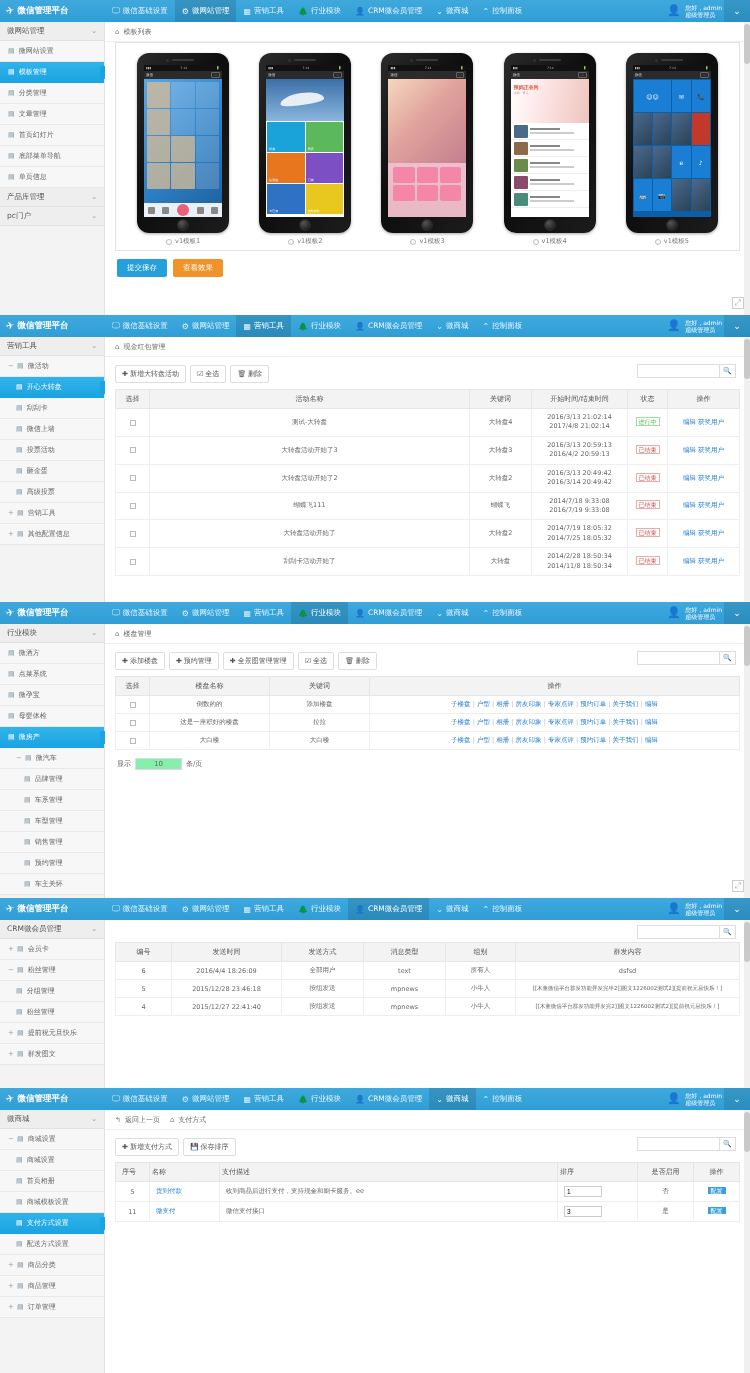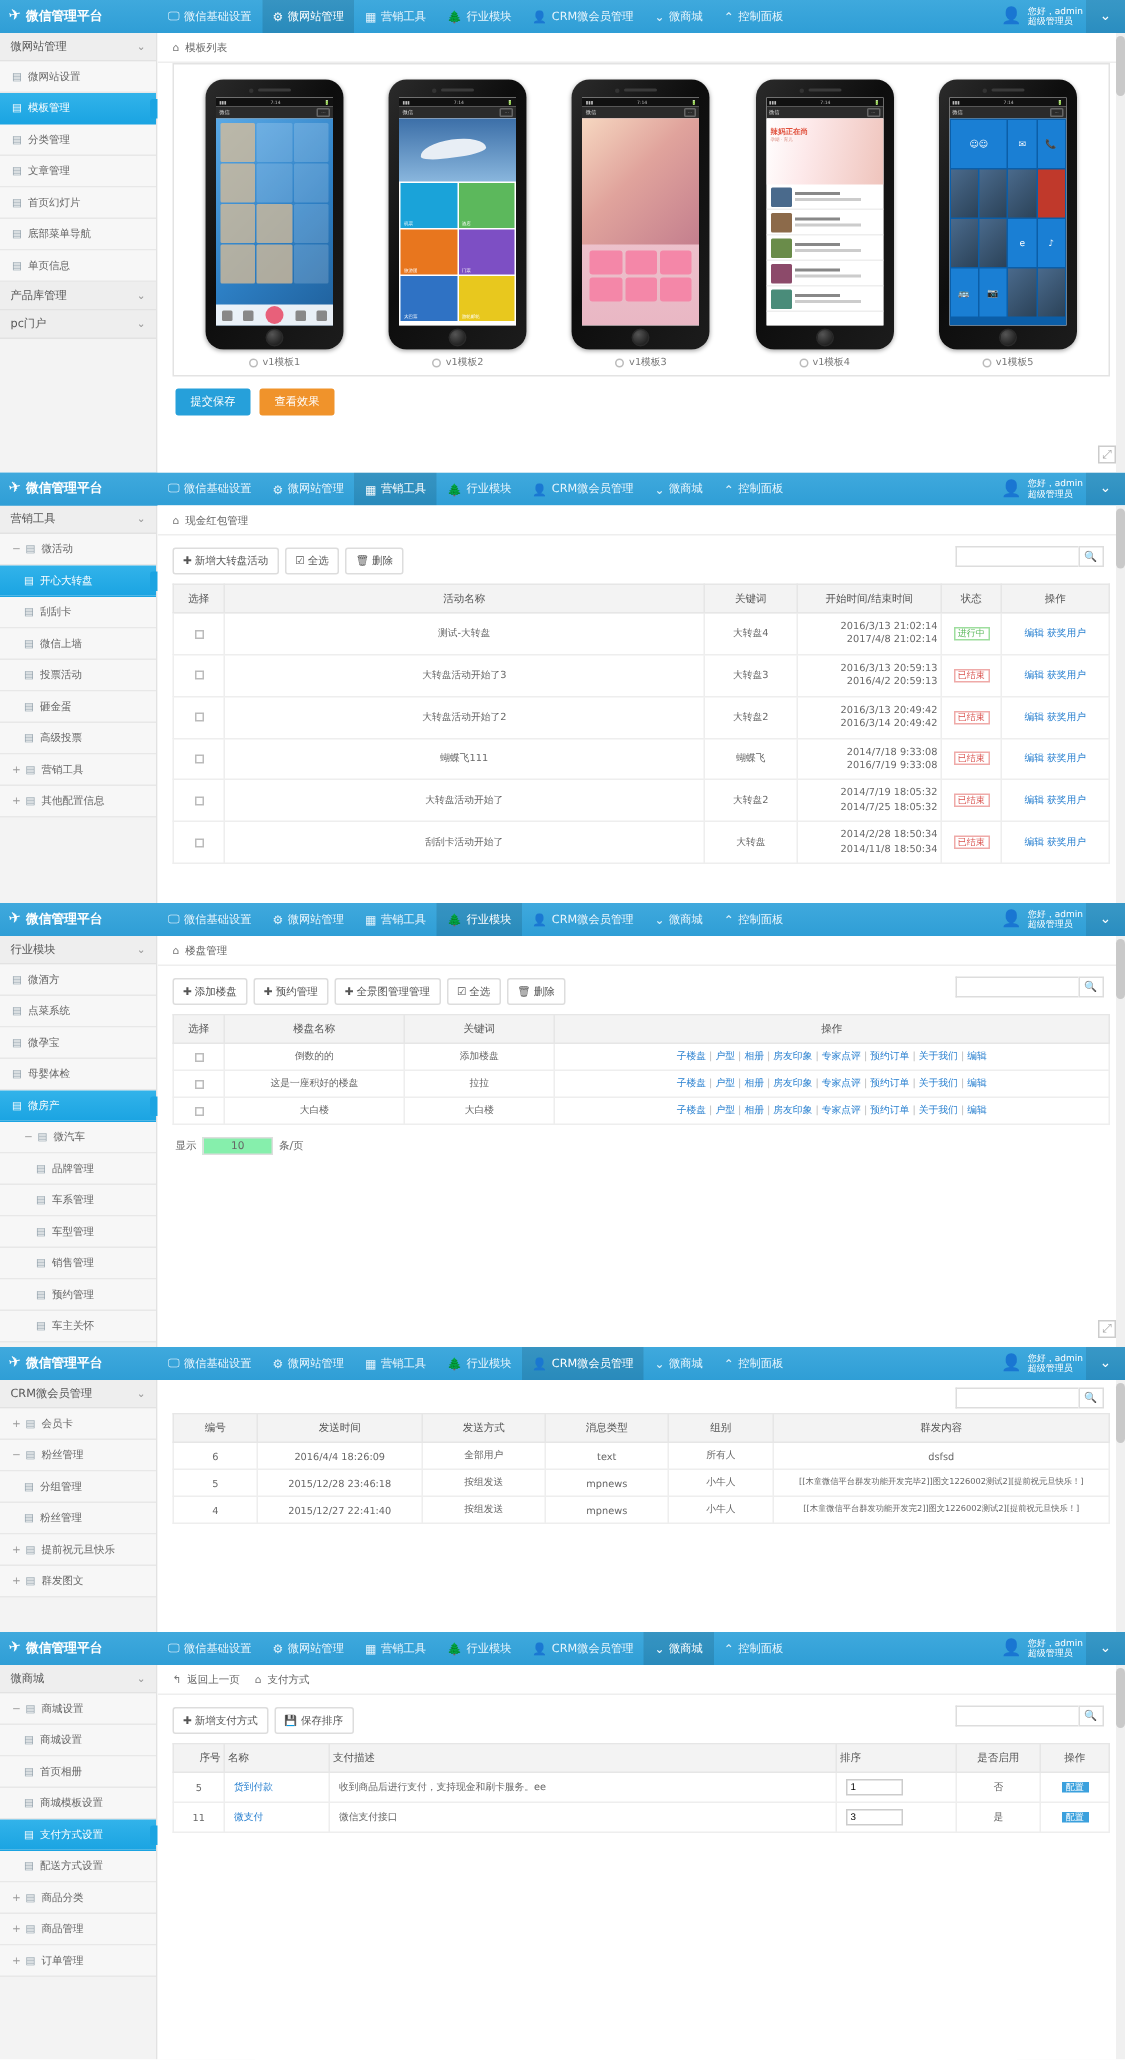--- a/index.html
+++ b/index.html
@@ -200,21 +200,21 @@
     border:1px solid #eee; font-size:6.5px; color:#666;
     padding:4px 2px; text-align:center; vertical-align:middle;
   }
   td.l { text-align:left; padding-left:6px; }
   .cb { width:6px; height:6px; border:1px solid #bbb; background:#fff; display:inline-block; vertical-align:middle; }
   .st-run { color:#5cb85c; border:1px solid #9ede9e; padding:0 2px; font-size:6px; }
   .st-end { color:#d9534f; border:1px solid #efaaa8; padding:0 2px; font-size:6px; }
   .lk { color:#2980d0; }
   .ops a { color:#2980d0; }
   .ops span { color:#bbb; }
-  .dt { line-height:1.45;text-align:right; }
+  .dt { line-height:1.45; }
   .pagebar { display:flex; align-items:center; gap:4px; padding:8px 12px; font-size:7px; color:#666; }
   .pagebar .num { border:1px solid #ddd; padding:1px 18px; background:#86efac; }
   .inp-sm { width:38px; height:11px; border:1px solid #ccc; font-size:6.5px; padding:0 2px; }
   .badge-cfg { background:#3aa0dd; color:#fff; padding:0 3px; font-size:6px; }
 
   .corner {
     position:absolute; right:6px; bottom:6px; width:12px; height:12px;
     border:1px solid #ccc; color:#aaa; font-size:8px;
     display:flex; align-items:center; justify-content:center;
   }
@@ -1158,21 +1158,21 @@
           </div>
         <div class="searchbox">
           <input value="" placeholder="" style="">
           <div class="sbtn">🔍</div>
         </div>
       </div>
 
       <table>
         <thead>
             <tr>
-          <th style="width:34px;text-align:right;padding-left:6px">序号</th>
+          <th style="width:34px;text-align:left;padding-left:6px">序号</th>
           <th style="width:70px;text-align:left">名称</th>
           <th style="text-align:left">支付描述</th>
           <th style="width:80px;text-align:left">排序</th>
           <th style="width:56px">是否启用</th>
           <th style="width:46px">操作</th>
         </tr>
           </thead>
         <tbody>
           <tr>
             <td>5</td>

